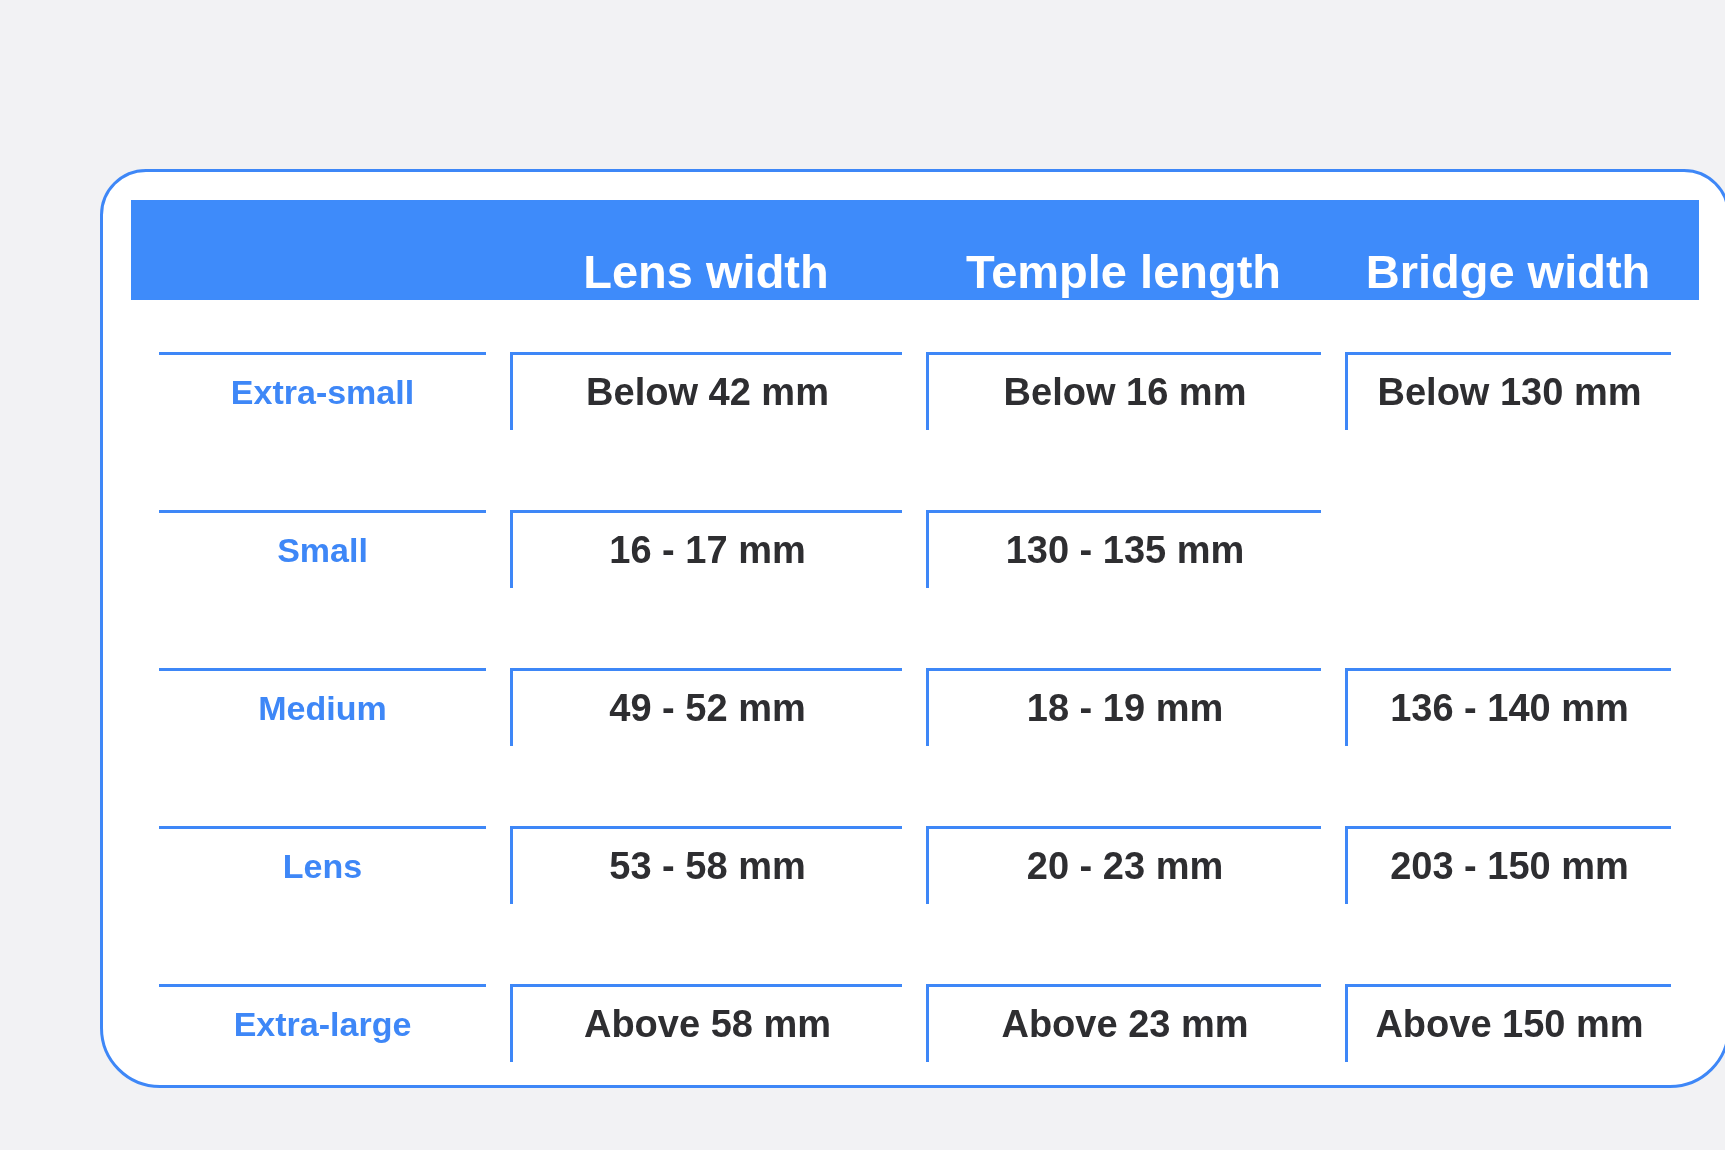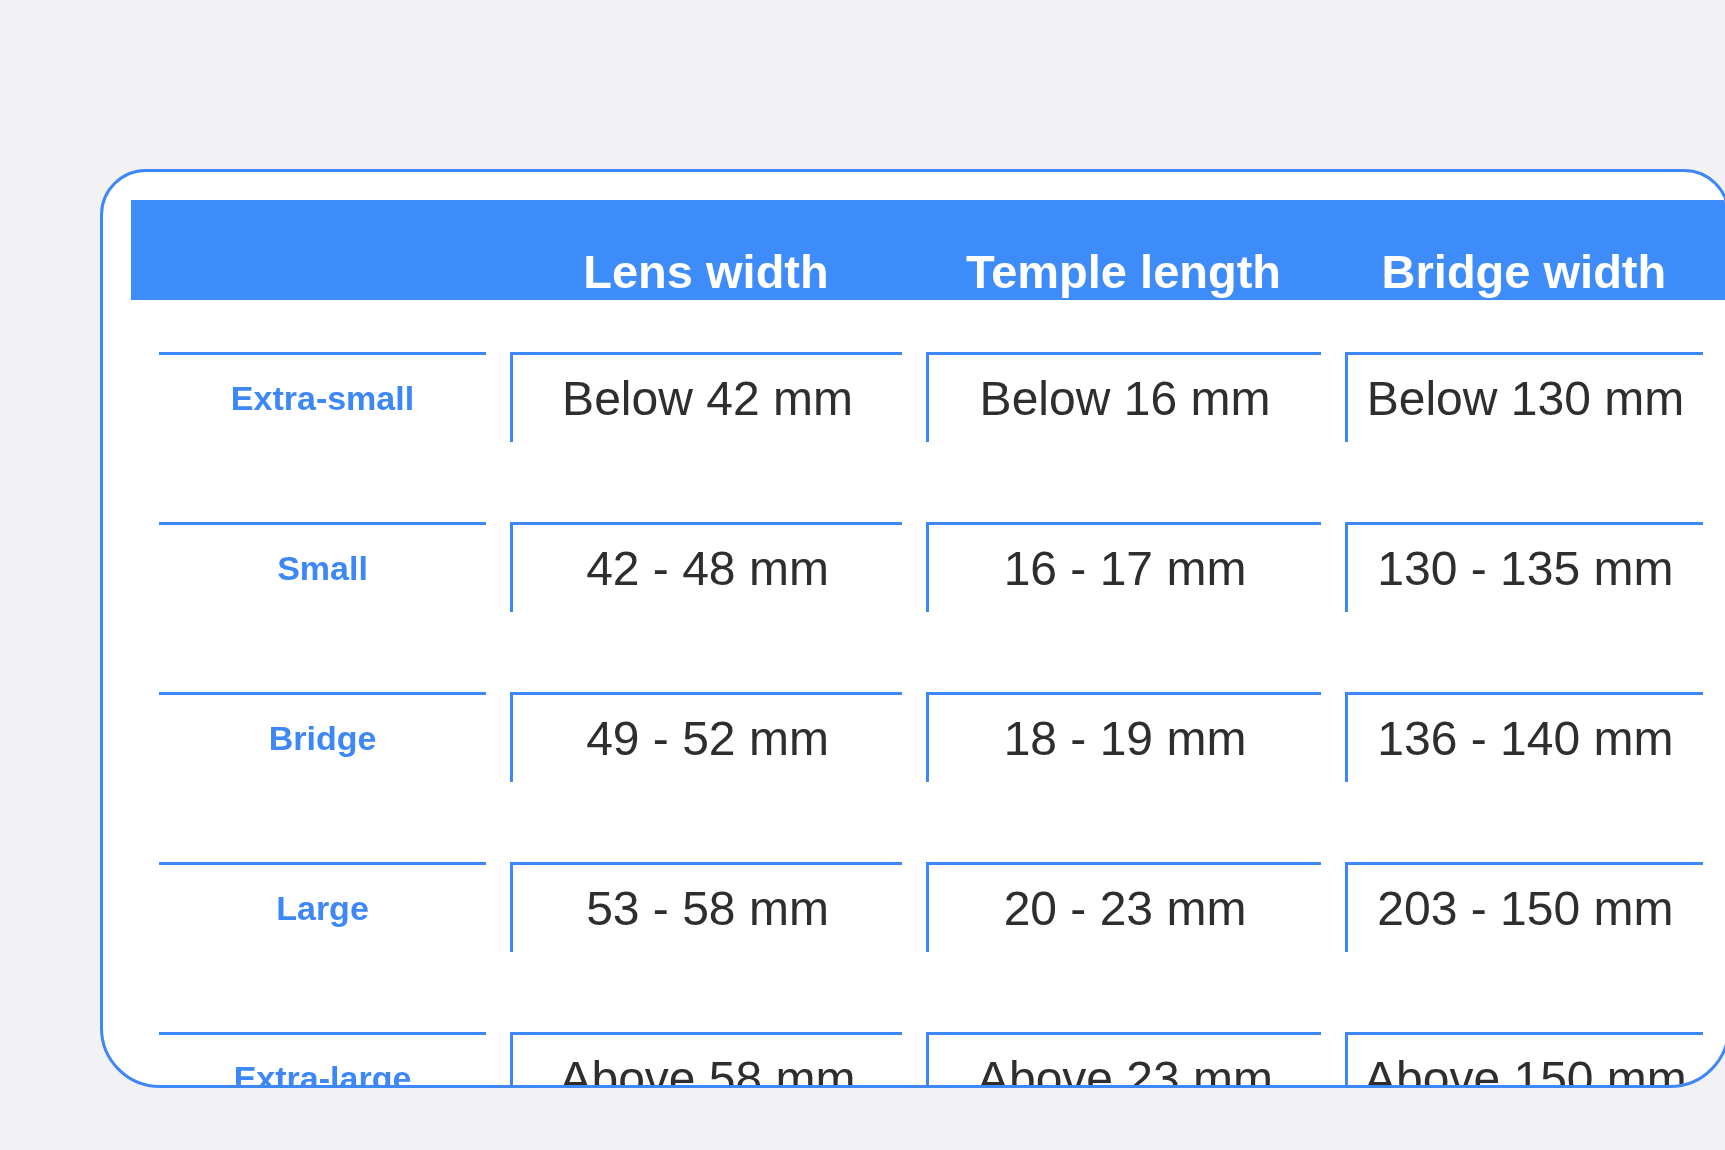--- a/index.html
+++ b/index.html
@@ -55,22 +55,22 @@
   .body-row .cell + .cell {
     border-left: 3px solid var(--accent);
   }
   .label-cell {
     color: var(--accent);
     font-weight: 700;
     font-size: 34px;
   }
   .data-cell {
     color: var(--data-color);
-    font-weight: 400;
-    font-size: 48px;
+    font-weight: 700;
+    font-size: 38px;
   }
 </style>
 </head>
 <body>
 
 <div class="card">
 
   <div class="row header-row">
     <div class="cell"></div>
     <div class="cell">Lens width</div>
@@ -80,34 +80,33 @@
 
   <div class="row body-row">
     <div class="cell label-cell">Extra-small</div>
     <div class="cell data-cell">Below 42 mm</div>
     <div class="cell data-cell">Below 16 mm</div>
     <div class="cell data-cell">Below 130 mm</div>
   </div>
 
   <div class="row body-row">
     <div class="cell label-cell">Small</div>
-    <div class="cell data-cell">42 - 48 mm</div>
     <div class="cell data-cell">16 - 17 mm</div>
     <div class="cell data-cell">130 - 135 mm</div>
   </div>
 
   <div class="row body-row">
-    <div class="cell label-cell">Bridge</div>
+    <div class="cell label-cell">Medium</div>
     <div class="cell data-cell">49 - 52 mm</div>
     <div class="cell data-cell">18 - 19 mm</div>
     <div class="cell data-cell">136 - 140 mm</div>
   </div>
 
   <div class="row body-row">
-    <div class="cell label-cell">Large</div>
+    <div class="cell label-cell">Lens</div>
     <div class="cell data-cell">53 - 58 mm</div>
     <div class="cell data-cell">20 - 23 mm</div>
     <div class="cell data-cell">203 - 150 mm</div>
   </div>
 
   <div class="row body-row">
     <div class="cell label-cell">Extra-large</div>
     <div class="cell data-cell">Above 58 mm</div>
     <div class="cell data-cell">Above 23 mm</div>
     <div class="cell data-cell">Above 150 mm</div>

